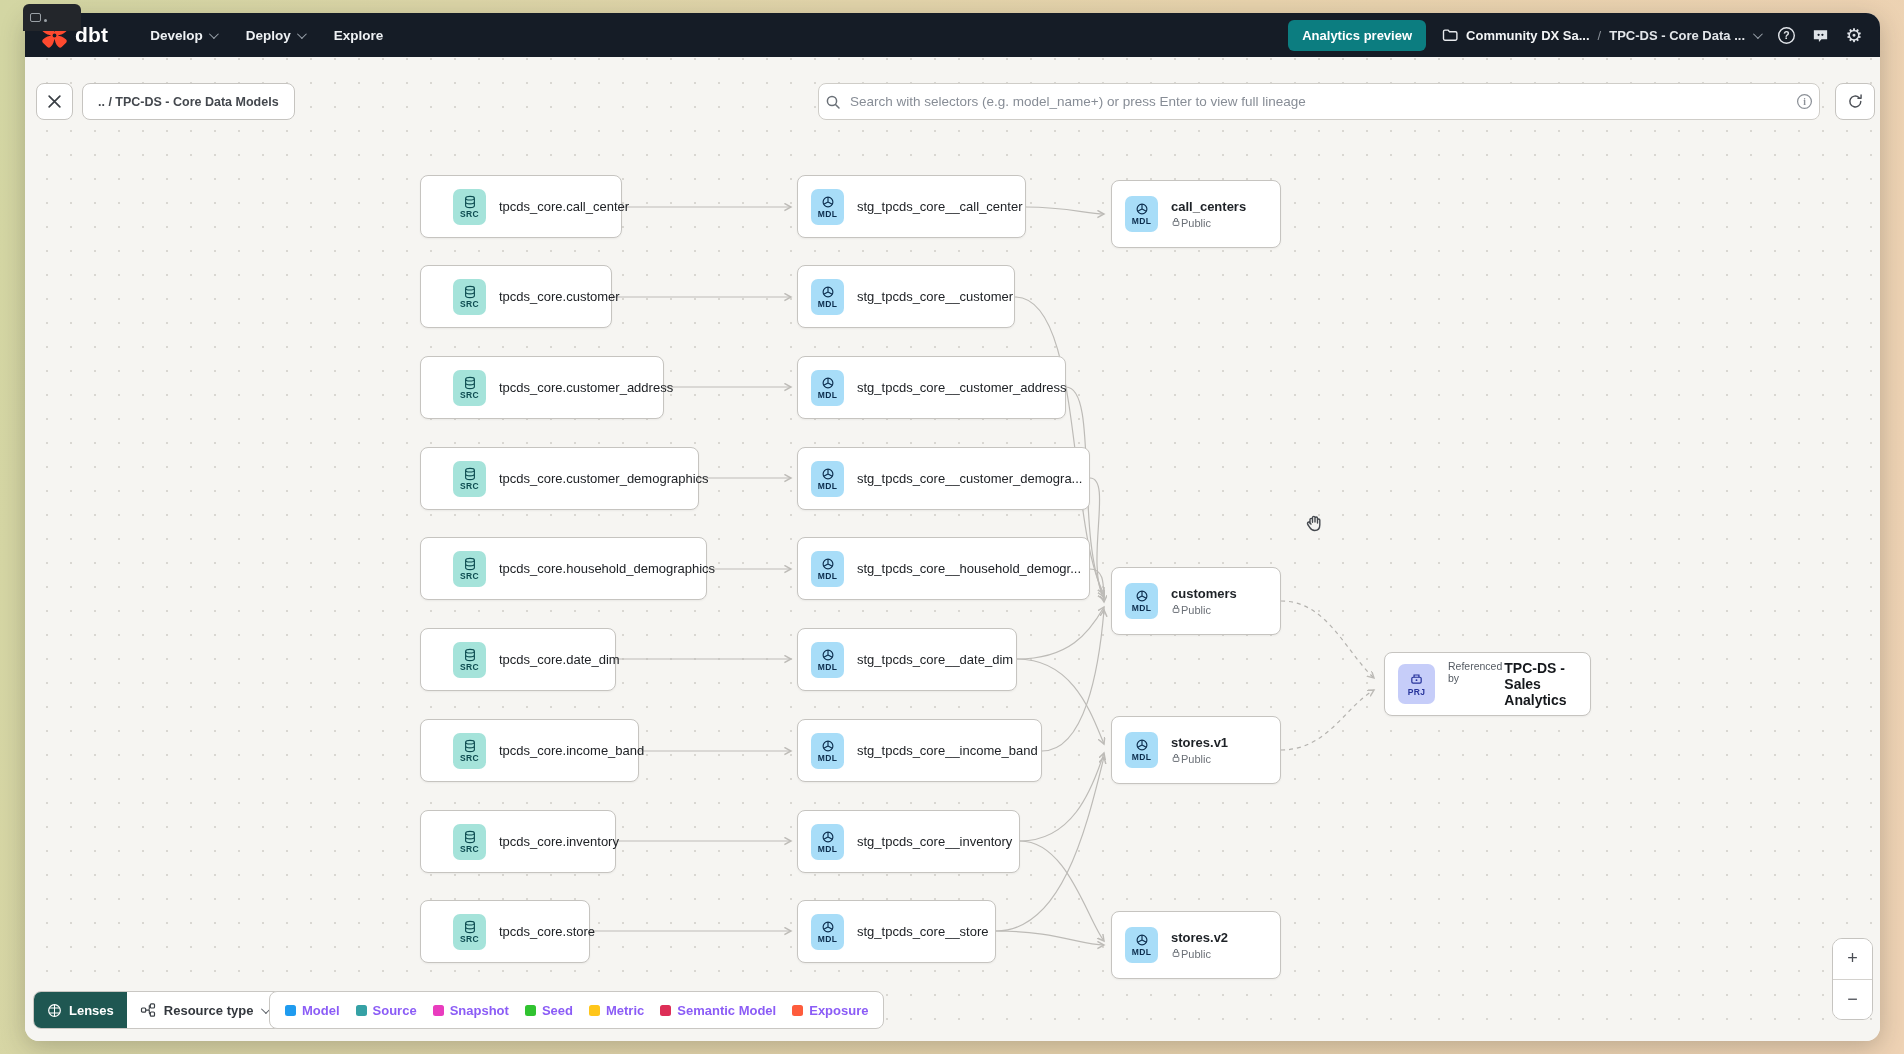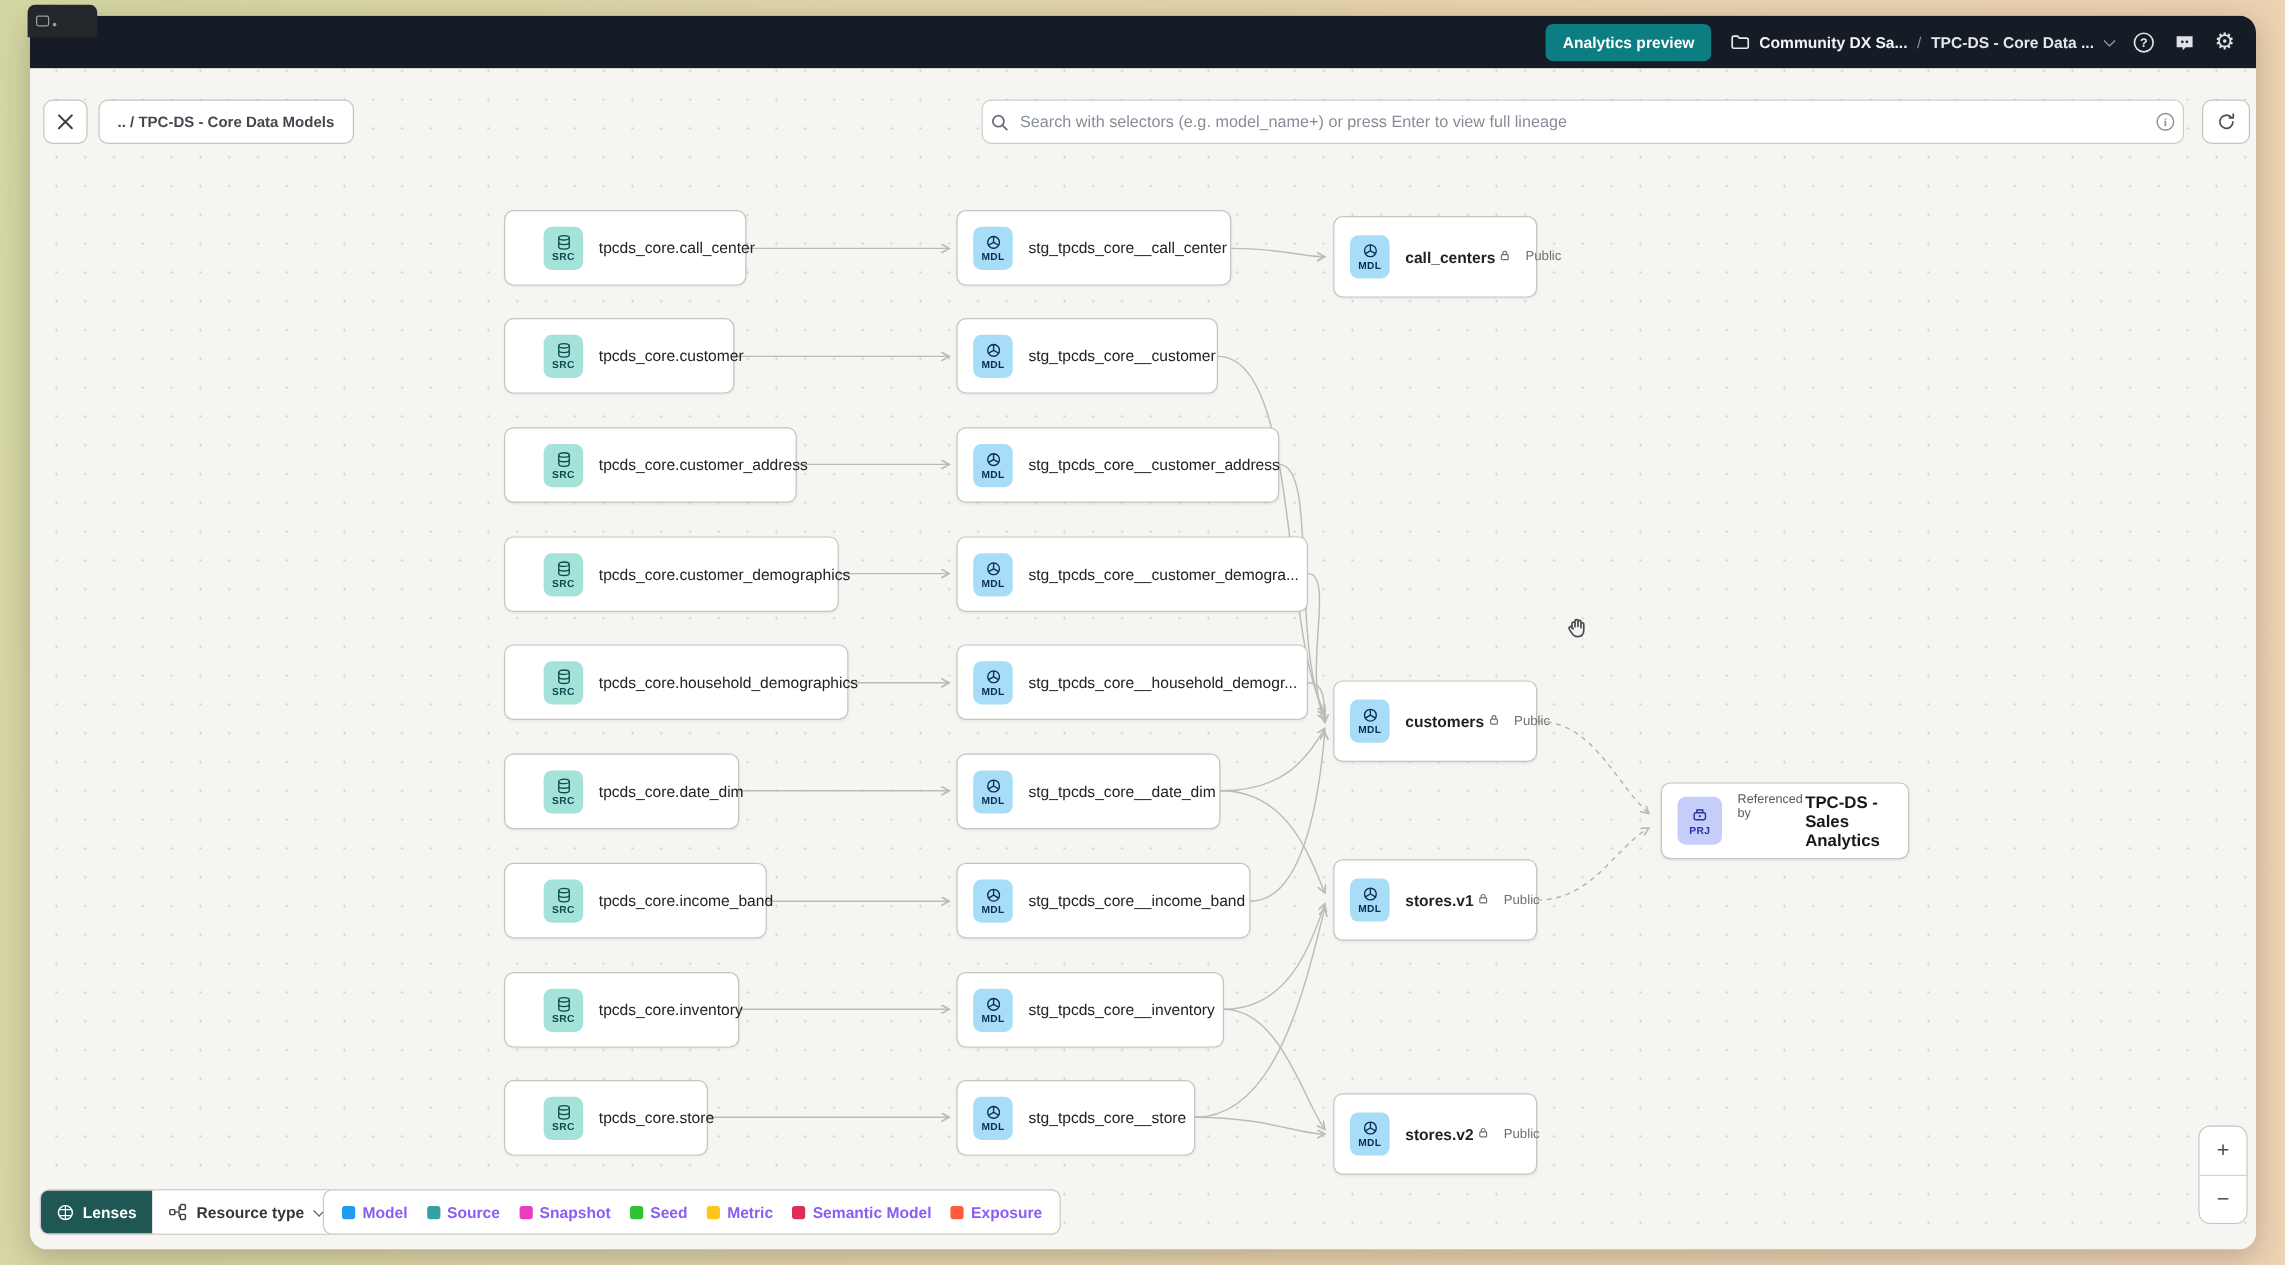--- a/index.html
+++ b/index.html
@@ -65,23 +65,23 @@
   .node { position:absolute; background:#fff; border:1px solid #c6c4c0; border-radius:8px;
     display:flex; align-items:center; gap:13px; padding:0 13px;
     box-shadow:0 1px 2px rgba(20,20,20,.05); cursor:pointer; }
   .node .label { font-size:13px; color:#202327; white-space:nowrap; }
   .tile { width:33px; height:36px; border-radius:7px; display:flex; flex-direction:column;
     align-items:center; justify-content:center; gap:1px; flex:0 0 auto; }
   .tile .badge { font-size:8.5px; font-weight:700; letter-spacing:.3px; line-height:1; }
   .tile.src { background:#a5e3da; color:#0c4b50;margin-left:19px; }
   .tile.mdl { background:#a8ddf8; color:#0c2d4d; }
   .tile.prj { background:#c6cdf9; color:#27339b; width:37px; height:40px; }
-  .mart-text { display:flex; flex-direction:row; gap:3px; }
+  .mart-text { display:flex; flex-direction:column; gap:3px; }
   .mart-text .name { font-size:13px; font-weight:600; color:#1d2126; }
-  .access { display:flex; align-items:center; gap:12px; font-size:11px; color:#6b7077; }
+  .access { display:flex; align-items:center; gap:0; font-size:11px; color:#6b7077; }
   .prj-text { display:flex; flex-direction:row; gap:2px; }
   .prj-text .caption { font-size:10.5px; color:#555b63; }
   .prj-text .name { font-size:14px; font-weight:600; color:#15181c; }
 
   
   .lenses-bar { position:absolute; left:8px; top:934px; height:38px; background:#fff;
     border:1px solid #c9c7c3; border-radius:8px; display:flex; align-items:stretch; overflow:hidden; }
   .lenses-btn { background:#1f5752; color:#fff; display:flex; align-items:center; gap:7px;
     padding:0 13px; font-size:13px; font-weight:700; cursor:pointer; }
   .restype-btn { display:flex; align-items:center; gap:8px; padding:0 13px; font-size:13px;
@@ -105,20 +105,40 @@
 <body>
 
 <div class="chrome-tab">
   <span class="sq"></span>
   <span class="dot"></span>
 </div>
 
 <div class="window">
 
   <div class="navbar">
+    <div class="nav-left">
+      <div class="logo">
+        <svg width="27" height="27" viewBox="0 0 24 24">
+          <path fill="#ff4a2f" d="M12 9.2c.5-2 .9-4.8 3.6-7.5.8-.8 2-.8 2.8 0l3.9 3.9c.8.8.8 2 0 2.8-2.7 2.7-5.5 3.1-7.5 3.6 2 .5 4.8.9 7.5 3.6.8.8.8 2 0 2.8l-3.9 3.9c-.8.8-2 .8-2.8 0-2.7-2.7-3.1-5.5-3.6-7.5-.5 2-.9 4.8-3.6 7.5-.8.8-2 .8-2.8 0l-3.9-3.9c-.8-.8-.8-2 0-2.8 2.7-2.7 5.5-3.1 7.5-3.6-2-.5-4.8-.9-7.5-3.6-.8-.8-.8-2 0-2.8l3.9-3.9c.8-.8 2-.8 2.8 0 2.7 2.7 3.1 5.5 3.6 7.5z"></path>
+          <circle cx="12" cy="12" r="1.7" fill="#151c26"></circle>
+        </svg>
+        <span class="logo-text">dbt</span>
+      </div>
+      <div class="menu-item">
+        <span>Develop</span>
+        <span class="chev"></span>
+      </div>
+      <div class="menu-item">
+        <span>Deploy</span>
+        <span class="chev"></span>
+      </div>
+      <div class="menu-item">
+        <span>Explore</span>
+      </div>
+    </div>
     <div class="nav-right">
       <button class="preview-btn">Analytics preview</button>
       <div class="nav-crumb">
         <svg width="16" height="16" viewBox="0 0 16 16">
           <path d="M1.5 4.6c0-.8.6-1.5 1.4-1.5h3.2l1.4 1.7h6c.8 0 1.4.6 1.4 1.4v5.6c0 .8-.6 1.4-1.4 1.4H2.9c-.8 0-1.4-.6-1.4-1.4z" fill="none" stroke="#e8eaed" stroke-width="1.4"></path>
         </svg>
         <span class="proj">Community DX Sa...</span>
         <span class="slash">/</span>
         <span class="page">TPC-DS - Core Data ...</span>
         <span class="chev"></span>

